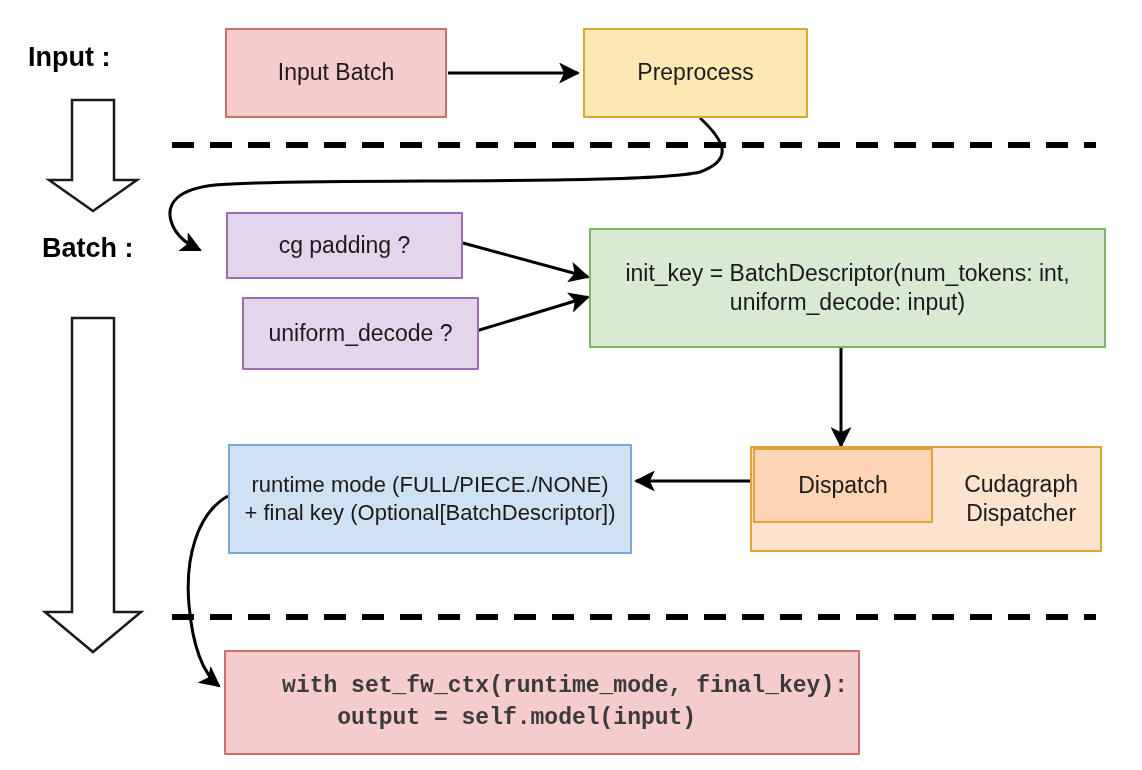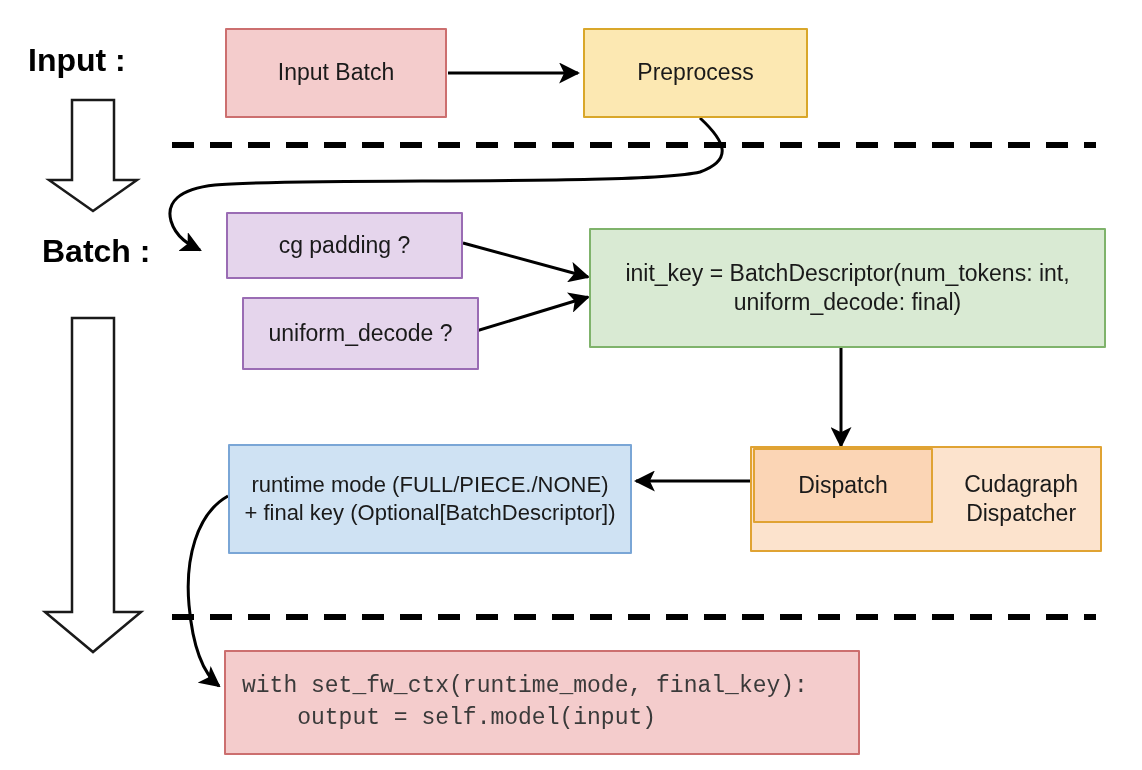--- a/index.html
+++ b/index.html
@@ -16,21 +16,21 @@
     position: relative;
     width: 1142px;
     height: 770px;
     background: #ffffff;
     overflow: hidden;
   }
   .stage-label {
     position: absolute;
     font-family: "Liberation Sans", sans-serif;
     font-weight: bold;
-    font-size: 32px;
+    font-size: 27px;
     color: #000000;
     white-space: nowrap;
     letter-spacing: 0px;
   }
   .node {
     position: absolute;
     box-sizing: border-box;
     border-radius: 1px;
     border-width: 2px;
     border-style: solid;
@@ -39,22 +39,23 @@
     justify-content: center;
     text-align: center;
     font-family: "Liberation Sans", sans-serif;
     font-size: 23px;
     line-height: 1.28;
     color: #1a1a1a;
     padding: 4px 10px;
   }
   .node.code {
     font-family: "Liberation Serif", "DejaVu Serif", serif;
-    justify-content: flex-start;
+    justify-content: flex-end;
     text-align: left;
+    font-weight: bold;
   }
   .node .code-lines {
     font-family: "Liberation Mono", "DejaVu Sans Mono", monospace;
     font-size: 23px;
     line-height: 1.35;
     white-space: pre;
     color: #3a3a3a;
     padding-left: 6px;
   }
   .svg-layer {
@@ -121,21 +122,21 @@
   <div class="node" style="left:226px; top:212px; width:237px; height:67px; background:#e5d5ec; border-color:#9a6cb4;">
     <span class="node-text">cg padding ?</span>
   </div>
 
   <div class="node" style="left:242px; top:297px; width:237px; height:73px; background:#e5d5ec; border-color:#9a6cb4;">
     <span class="node-text">uniform_decode ?</span>
   </div>
 
   <div class="node" style="left:589px; top:228px; width:517px; height:120px; background:#d9ead3; border-color:#7fb36b; font-size:23px;">
     <span class="node-text">init_key = BatchDescriptor(num_tokens: int,
-uniform_decode: final)</span>
+uniform_decode: input)</span>
   </div>
 
   <div class="node" style="left:750px; top:446px; width:352px; height:106px; background:#fce3cd; border-color:#e0a333; justify-content:flex-end; padding-right:22px;">
     <span class="node-text" style="text-align:center;margin-left:31px;">Cudagraph
 Dispatcher</span>
   </div>
 
   <div class="node" style="left:228px; top:444px; width:404px; height:110px; background:#cfe2f3; border-color:#7aa6d6; font-size:22px;">
     <span class="node-text">runtime mode (FULL/PIECE./NONE)
 + final key (Optional[BatchDescriptor])</span>

